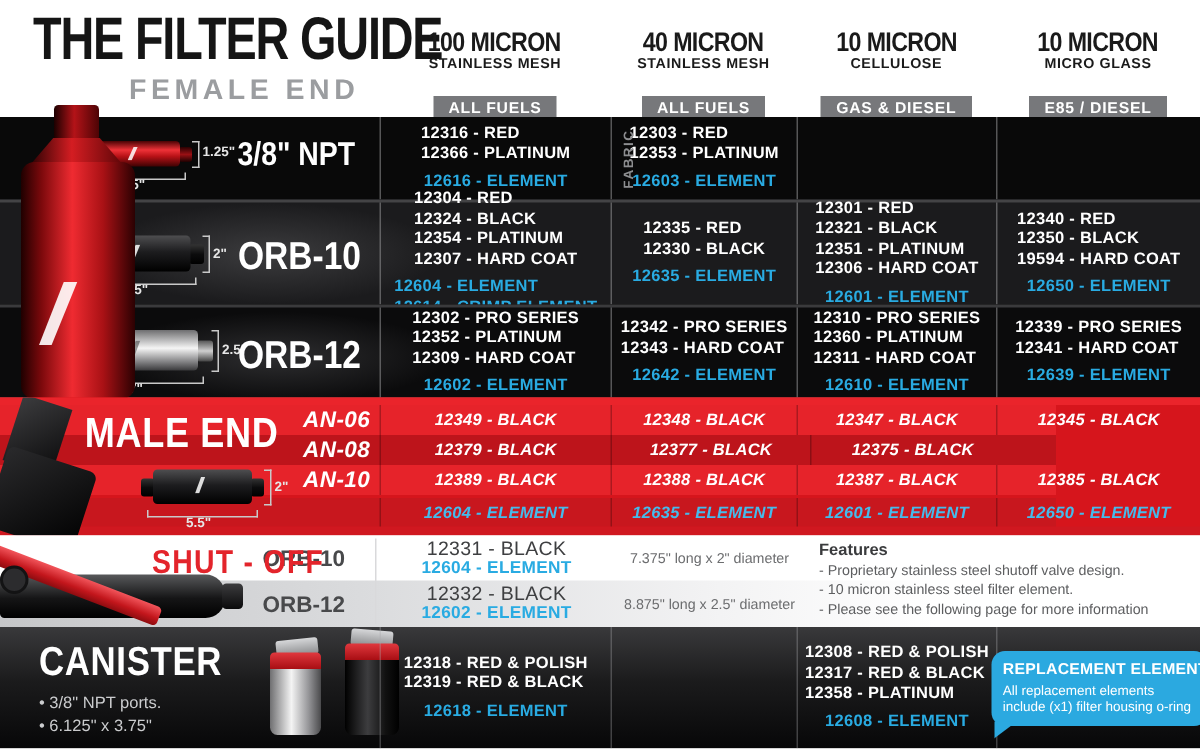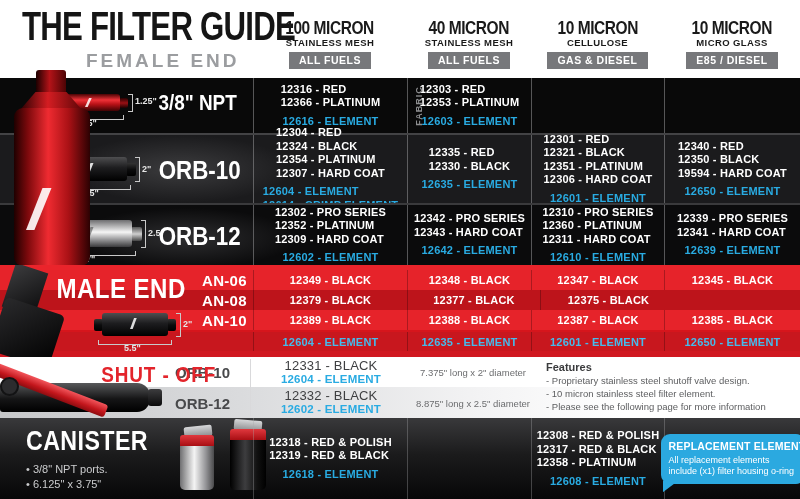--- a/index.html
+++ b/index.html
@@ -10,21 +10,21 @@
 
   
   #hdr{position:absolute;left:0;top:0;width:800px;height:78px;background:#fff;}
   #brand-title{position:absolute;left:22px;top:4px;font-size:40px;font-weight:bold;color:#151515;letter-spacing:-1px;}
   #brand-sub{position:absolute;left:86px;top:50px;font-size:19px;font-weight:bold;color:#9b9da0;letter-spacing:3px;}
   #hdr-cols{position:absolute;left:253px;top:0;width:547px;height:78px;display:flex;}
   .hcol{box-sizing:border-box;display:flex;flex-direction:column;align-items:center;justify-content:flex-start;padding-top:20px;}
   .hc1{width:154px}.hc2{width:124px}.hc3{width:133px}.hc4{width:136px}
   .hcol .t{font-size:18px;font-weight:bold;color:#1a1a1a;line-height:17px;letter-spacing:-.5px;}
   .hcol .s{font-size:9.5px;font-weight:bold;color:#1a1a1a;letter-spacing:.4px;line-height:11px;}
-  .badge{margin-top:4px;background:#77787b;color:#fff;font-size:10.5px;font-weight:bold;
+  .badge{margin-top:16px;background:#77787b;color:#fff;font-size:10.5px;font-weight:bold;
          padding:2px 10px 3px;letter-spacing:.5px;}
 
   
   #female{position:absolute;left:0;top:78px;width:800px;height:187px;background:#0a0a0a;}
   .frow{position:relative;width:800px;}
   #frow0{height:55px;background:#090909;}
   #frow1{height:70px;background:radial-gradient(ellipse 150px 45px at 180px 50%,#3c3c3e,rgba(30,30,32,0) 75%),#1b1b1d;border-top:2px solid #434345;box-sizing:border-box;}
   #frow2{height:62px;background:radial-gradient(ellipse 150px 40px at 185px 55%,#2e2e30,rgba(10,10,10,0) 75%),#0b0b0c;border-top:2px solid #3a3a3c;box-sizing:border-box;}
   .flabel{position:absolute;left:152px;color:#fff;font-weight:bold;}
   .data-zone{position:absolute;left:253px;top:0;bottom:0;width:547px;display:flex;}
@@ -61,21 +61,21 @@
            background:linear-gradient(90deg,#2a0102,#d41d22 45%,#5f0608);}
   .bf-body{position:absolute;left:14px;top:38px;width:76px;height:158px;border-radius:9px;
            background:linear-gradient(90deg,#1f0000 0%,#7c090c 18%,#ef2b31 45%,#a91115 72%,#2b0102 100%);}
   .bf-mark{position:absolute;left:26px;top:118px;width:30px;height:42px;background:#fff;opacity:.9;
            clip-path:polygon(0 100%,55% 0,85% 0,28% 100%);}
 
   
   #male{position:absolute;left:0;top:265px;width:800px;height:92px;background:#d6151c;}
   #male-strip-top{position:absolute;left:0;top:0;width:800px;height:5px;background:#ea242b;}
   #male-strip-bot{position:absolute;left:0;bottom:0;width:800px;height:6px;background:#d01820;}
-  .mrow{position:relative;width:800px;height:20px;}
+  .mrow{position:relative;width:704px;height:20px;font-style:italic;}
   .mr-light{background:#e6232a;}
   .mr-dark{background:#bd141b;}
   .mr-el{background:#c8171e;height:19px;margin-top:2px;}
   #male-rows{position:absolute;left:0;top:5px;width:800px;}
   .mlabel{position:absolute;left:202px;top:50%;transform:translateY(-50%);color:#fff;font-weight:bold;font-size:15px;letter-spacing:.3px;}
   .mrow .data-zone .col{border-left:1px solid rgba(0,0,0,.26);}
   .mcell{color:#fff;font-size:11px;font-weight:bold;letter-spacing:.2px;}
   .mr-el .mcell{color:#45bbec;}
   #male-title{position:absolute;left:46px;top:8px;color:#fff;font-weight:bold;font-size:28px;letter-spacing:.5px;}
   #male-fitting{position:absolute;left:0;top:0;width:66px;height:92px;overflow:hidden;}

